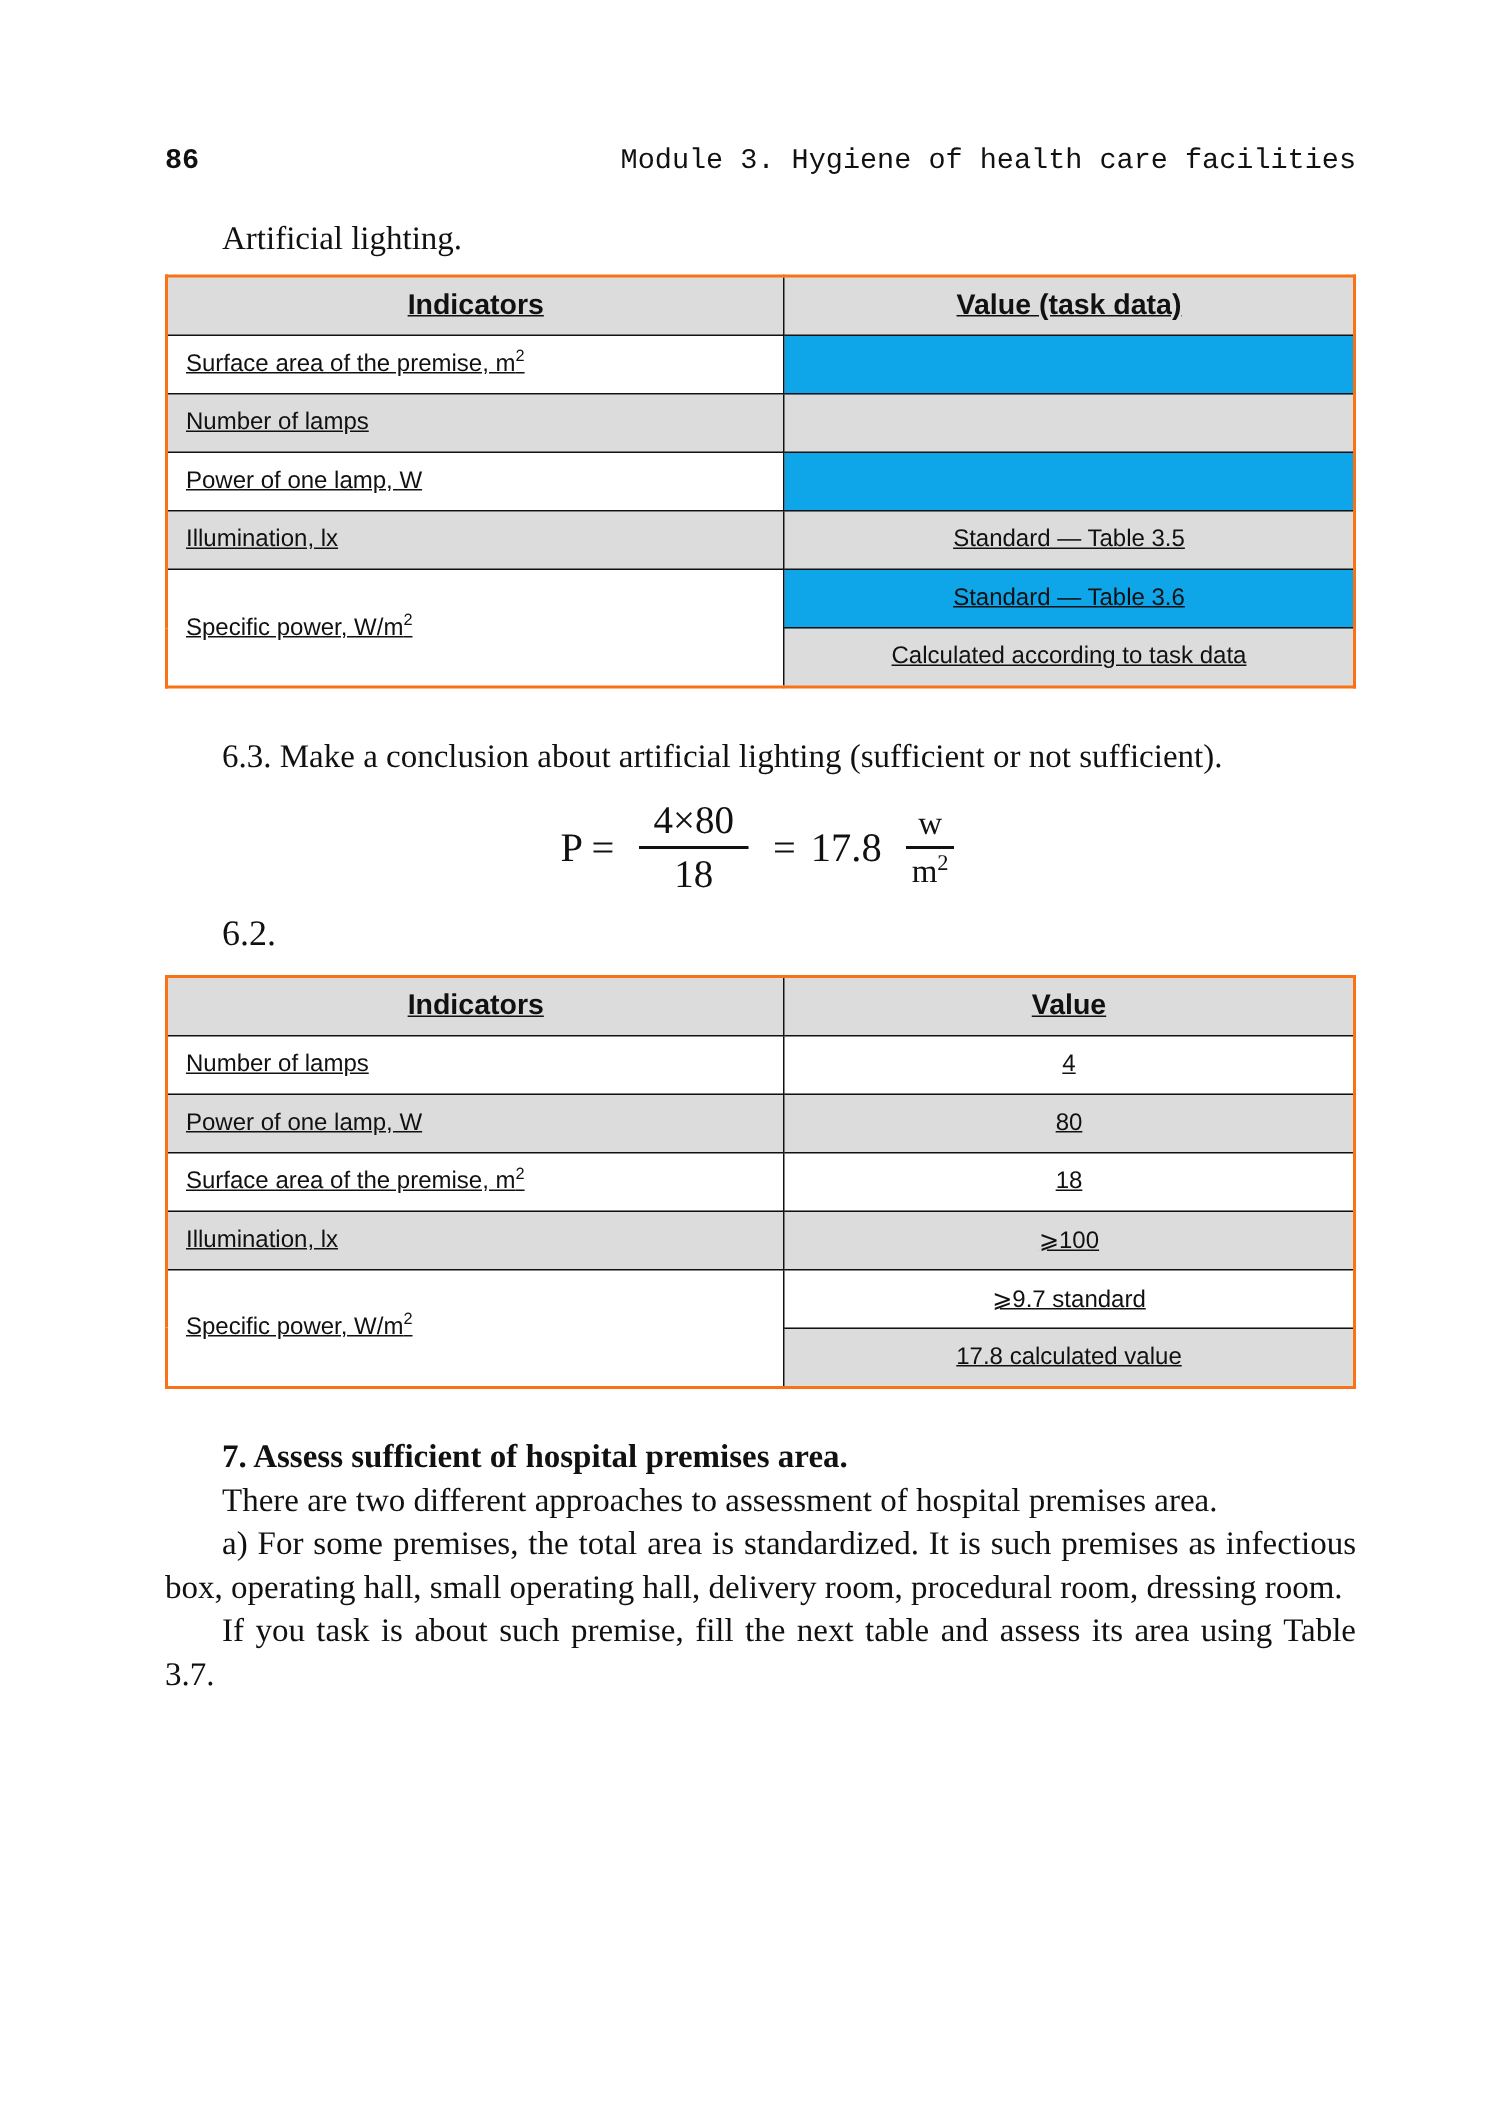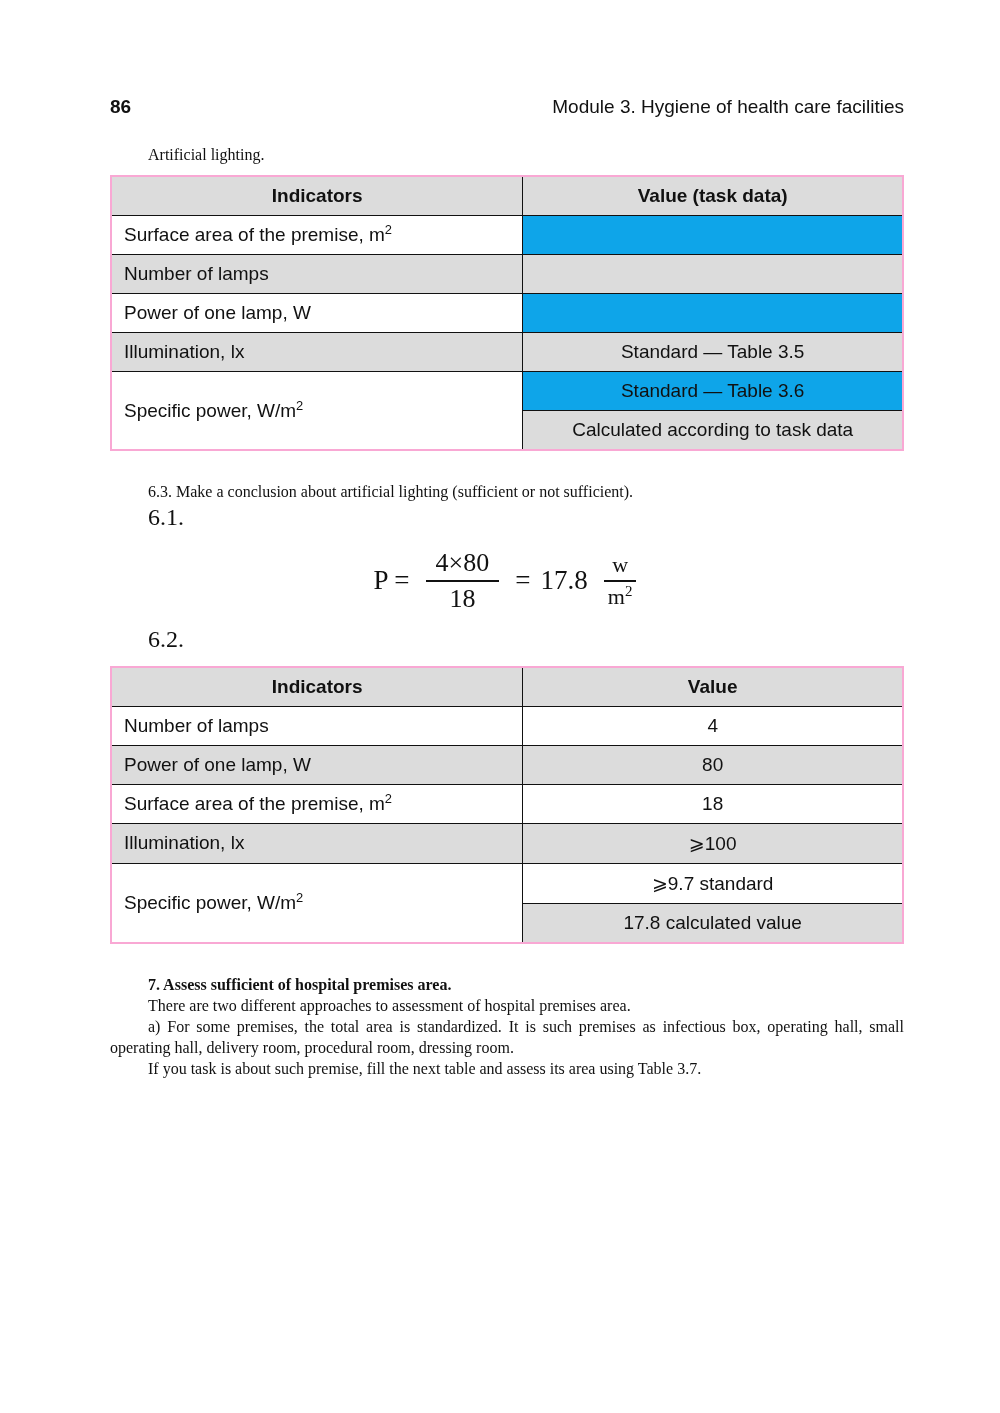--- a/index.html
+++ b/index.html
@@ -21,36 +21,36 @@
     width: 1000px;
     height: 1413px;
     box-sizing: border-box;
     padding: 96px 96px 0 110px;
   }
   
   .header {
     display: flex;
     align-items: baseline;
     justify-content: space-between;
-    font-family: Liberation Sans, sans-serif;
+    font-family: Liberation Mono, monospace;
     margin-bottom: 26px;
   }
   .page-number {
     font-size: 19px;
     font-weight: bold;
     letter-spacing: 0px;
   }
   .running-head {
     font-size: 19px;
     font-weight: normal;
   }
   
   p {
     margin: 0;
-    font-size: 16px;
+    font-size: 22px;
     line-height: 1.32;
     text-align: justify;
   }
   .indent {
     text-indent: 38px;
   }
   .bold {
     font-weight: bold;
   }
   .sup {
@@ -60,25 +60,26 @@
   }
   
   table {
     border-collapse: collapse;
     width: 100%;
     margin: 10px 0 0 0;
     font-family: "Liberation Sans", sans-serif;
     table-layout: fixed;
   }
   table.tbl {
-    border: 2px solid #f9a8d4;
+    border: 2px solid #f97316;
+    text-decoration: underline;
   }
   table.tbl th, table.tbl td {
     border: 1px solid #111;
-    font-size: 19px;
+    font-size: 16px;
     font-weight: normal;
     padding: 8px 12px;
     height: 22px;
     vertical-align: middle;
   }
   table.tbl th {
     text-align: center;
     font-weight: bold;
     background: #dcdcdc;
     font-size: 19px;
@@ -190,21 +191,20 @@
       </tr>
       <tr class="shaded">
         <td class="val-left">Calculated according to task data</td>
       </tr>
     </tbody>
   </table>
 
   <div class="spacer-lg"></div>
 
   <p class="indent">6.3. Make a conclusion about artificial lighting (sufficient or not sufficient).</p>
-  <p class="line-num">6.1.</p>
 
   <div class="formula">
     <span class="lhs">P =</span>
     <span class="frac">
       <span class="num">4×80</span>
       <span class="den">18</span>
     </span>
     <span class="eq">=</span>
     <span>17.8</span>
     <span class="unit">

